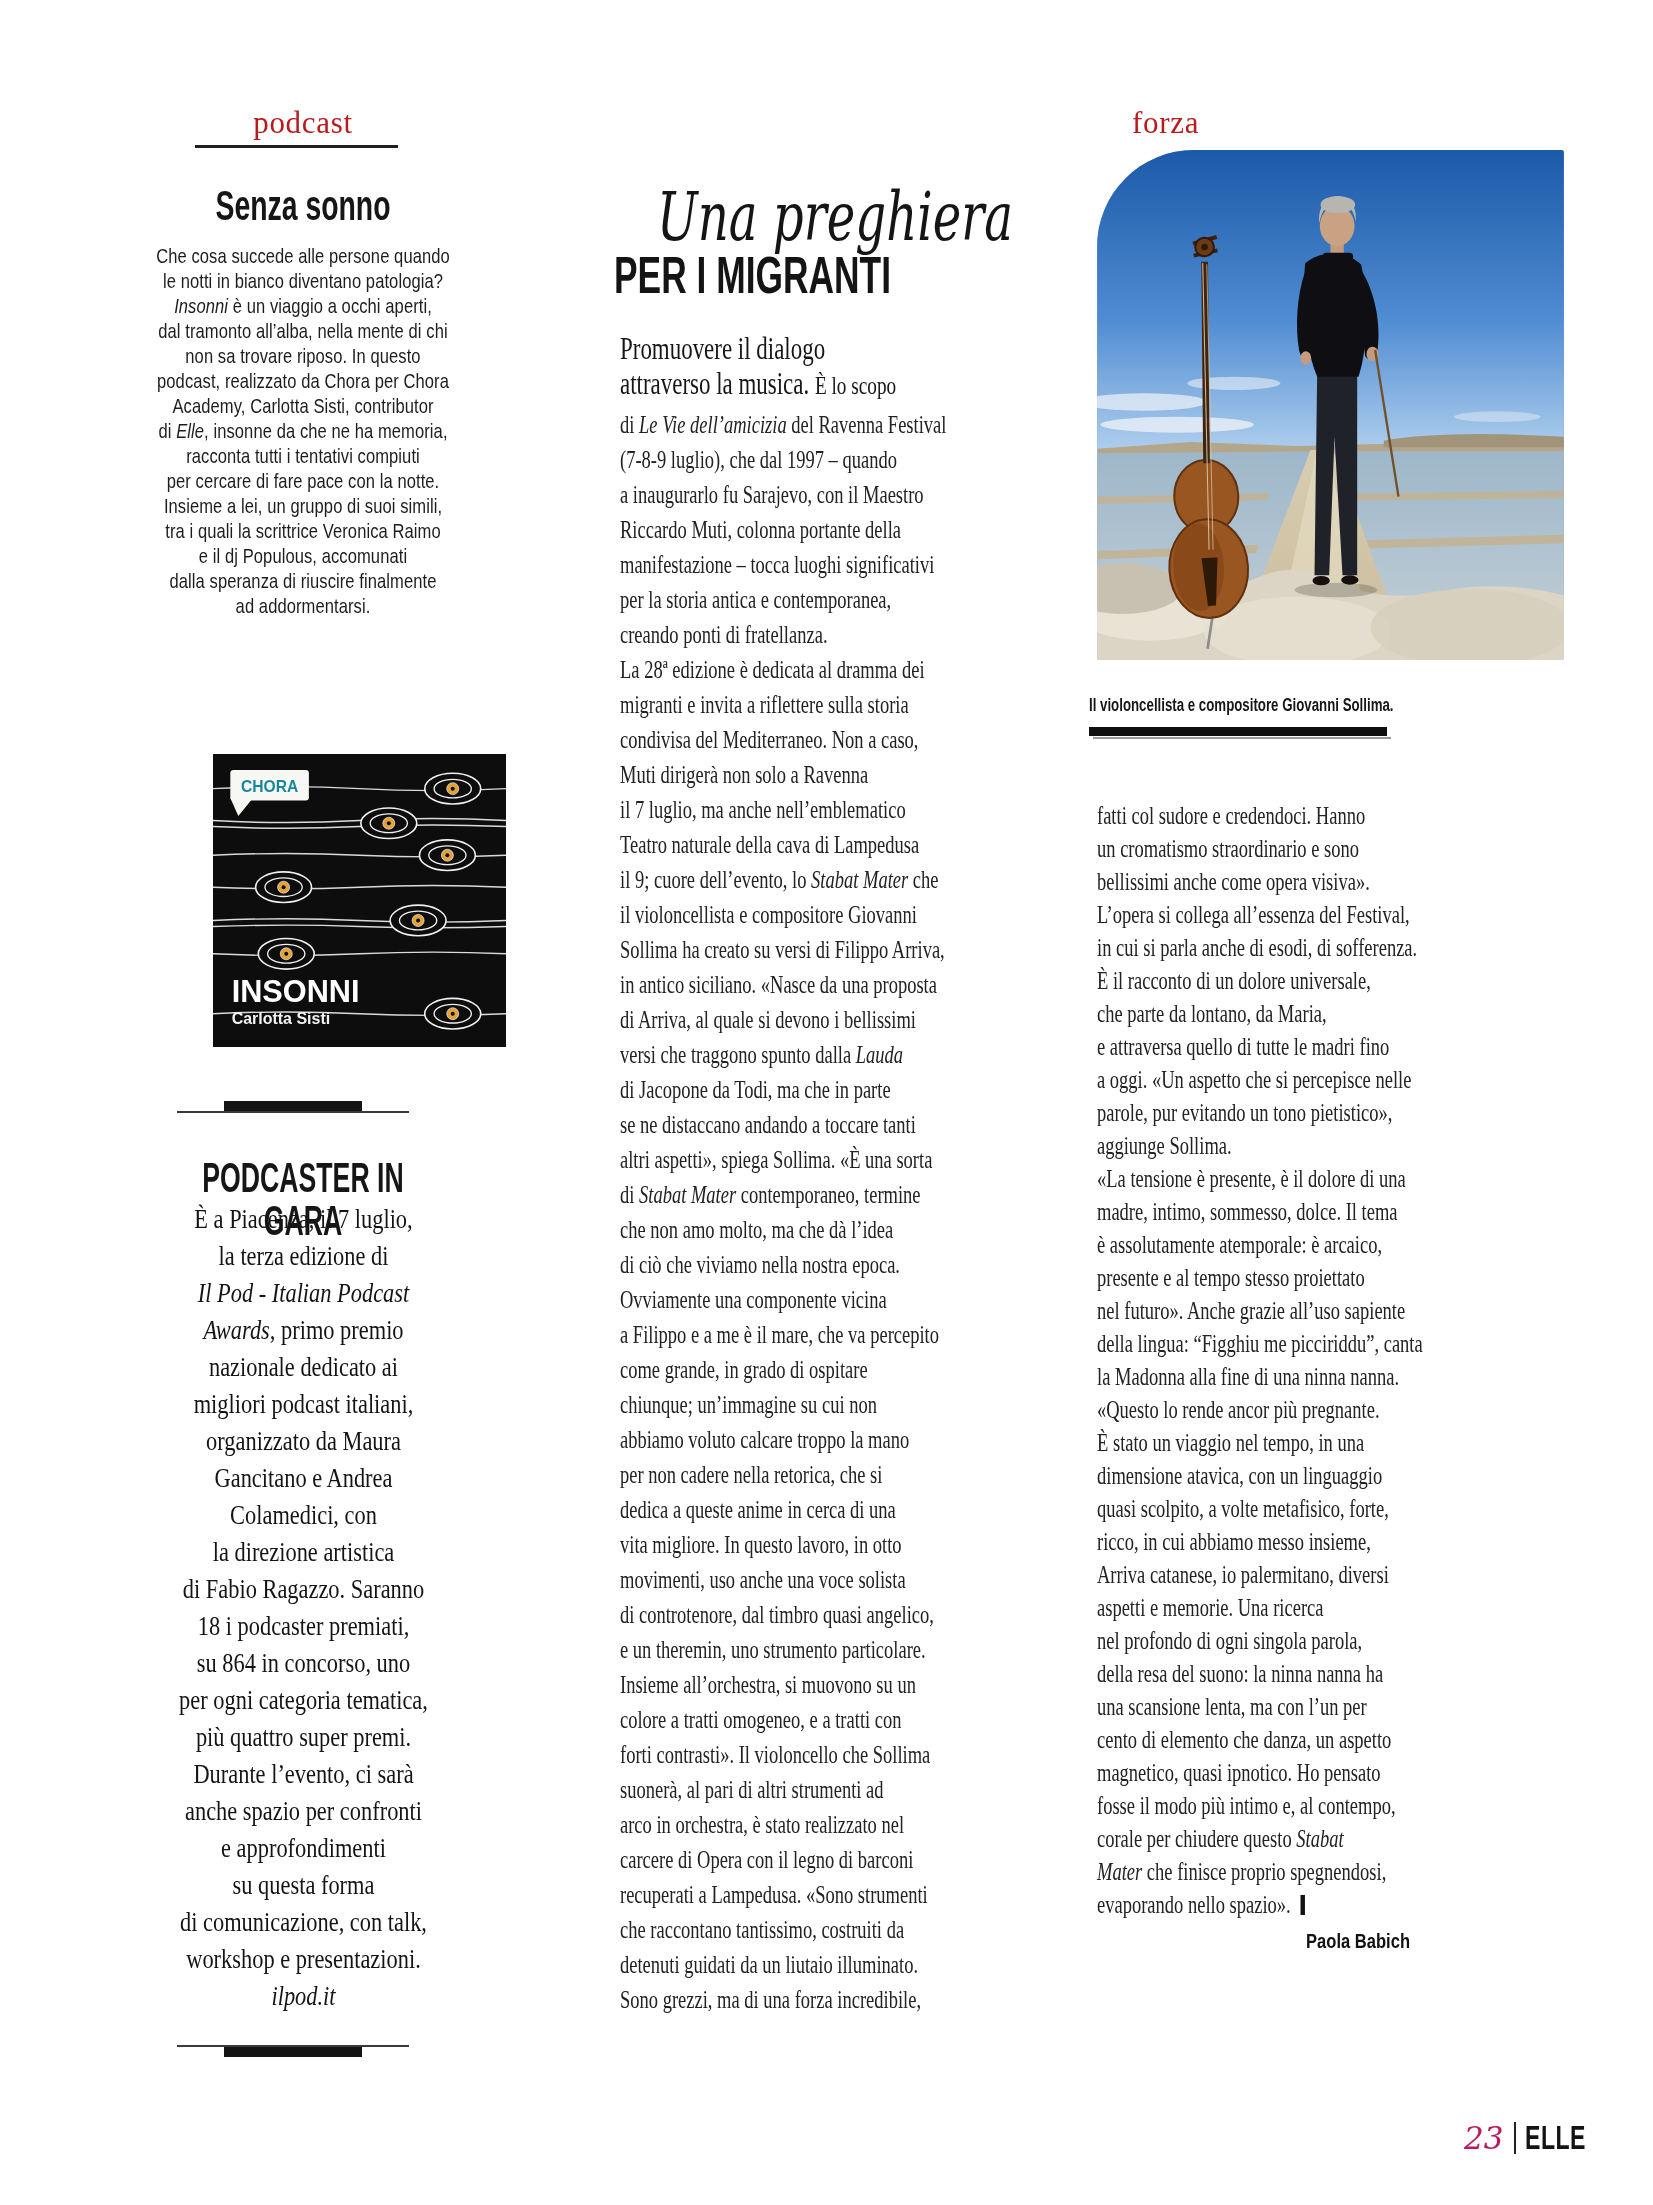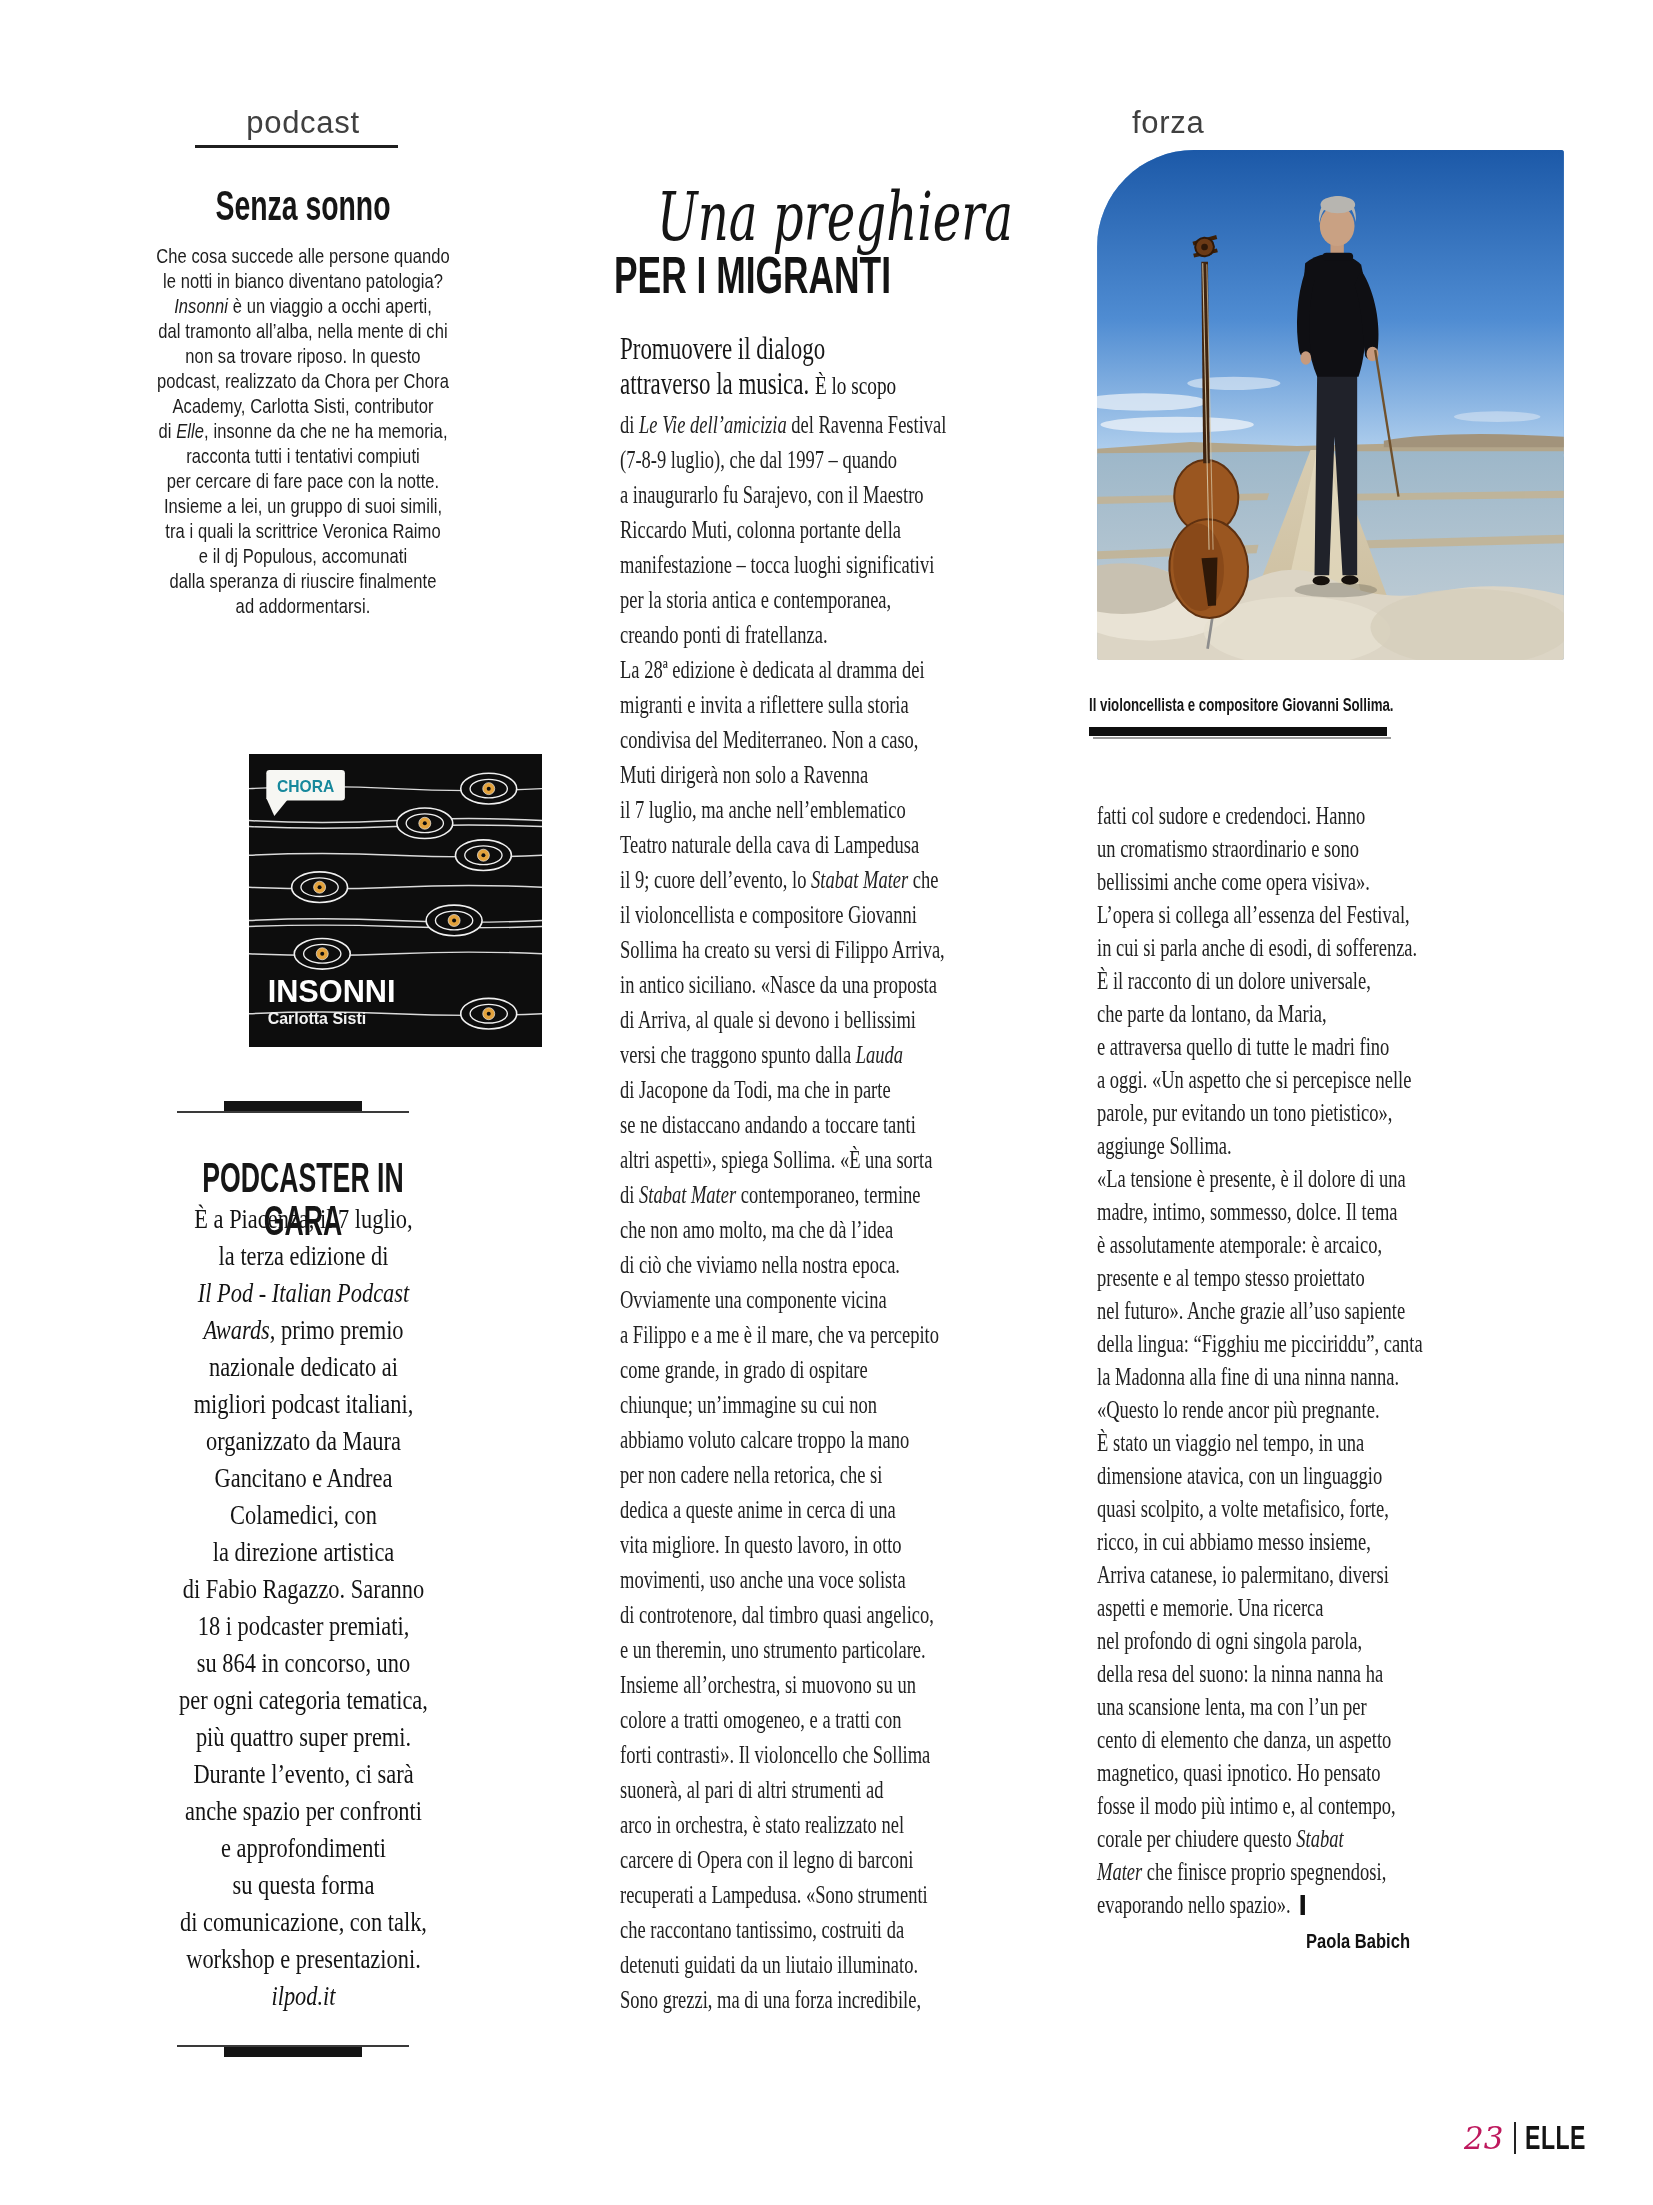--- a/index.html
+++ b/index.html
@@ -1,34 +1,34 @@
 <!DOCTYPE html>
 <html style="font-size:10.7px"><head>
 <meta charset="utf-8">
 <style>
   html,body{margin:0;padding:0;background:#e9e9e9;}
   .page{position:relative;width:1654px;height:2205px;background:#ffffff;overflow:hidden;
         font-family:"Liberation Serif",serif;color:#1b1b1b;}
   .abs{position:absolute;}
 
   
-  .eyebrow{font-family:Liberation Sans, sans-serif;font-size:31px;letter-spacing:0.7px;color:#404040;line-height:1;}
+  .eyebrow{font-family:Liberation Serif, serif;font-size:31px;letter-spacing:0.7px;color:#b91c1c;line-height:1;}
   .eyebrow-podcast{left:103px;top:107px;width:400px;text-align:center;}
   .podcast-underline{left:195px;top:145px;width:203px;height:2.7px;background:#1f1f1f;}
   .eyebrow-musica{left:1132px;top:107px;}
 
   
   .headline-senza{left:103px;top:184px;width:400px;text-align:center;
       font-family:"Liberation Sans",sans-serif;font-weight:bold;font-size:43px;line-height:1;
       transform:scaleX(.66);transform-origin:center top;letter-spacing:0px;color:#161616;}
   .intro{left:63px;top:243px;width:480px;text-align:center;white-space:nowrap;
       font-family:"Liberation Sans",sans-serif;font-size:20.7px;line-height:25px;color:#1d1d1d;
       transform:scaleX(.8);transform-origin:center top;letter-spacing:0.1px;}
 
-  .album{left:213px;top:754px;width:293px;height:293px;margin-left:36px;}
+  .album{left:213px;top:754px;width:293px;height:293px;}
 
   .divider{width:232px;height:12px;}
   .divider .bar{position:absolute;left:47px;width:138px;height:10px;background:#141414;}
   .divider .line{position:absolute;left:0;right:0;height:2px;background:#3a3a3a;}
   .divider-top{left:177px;top:1101px;}
   .divider-top .bar{top:0;}
   .divider-top .line{bottom:0;}
   .divider-bottom{left:177px;top:2045px;}
   .divider-bottom .line{top:0;}
   .divider-bottom .bar{top:2px;}

